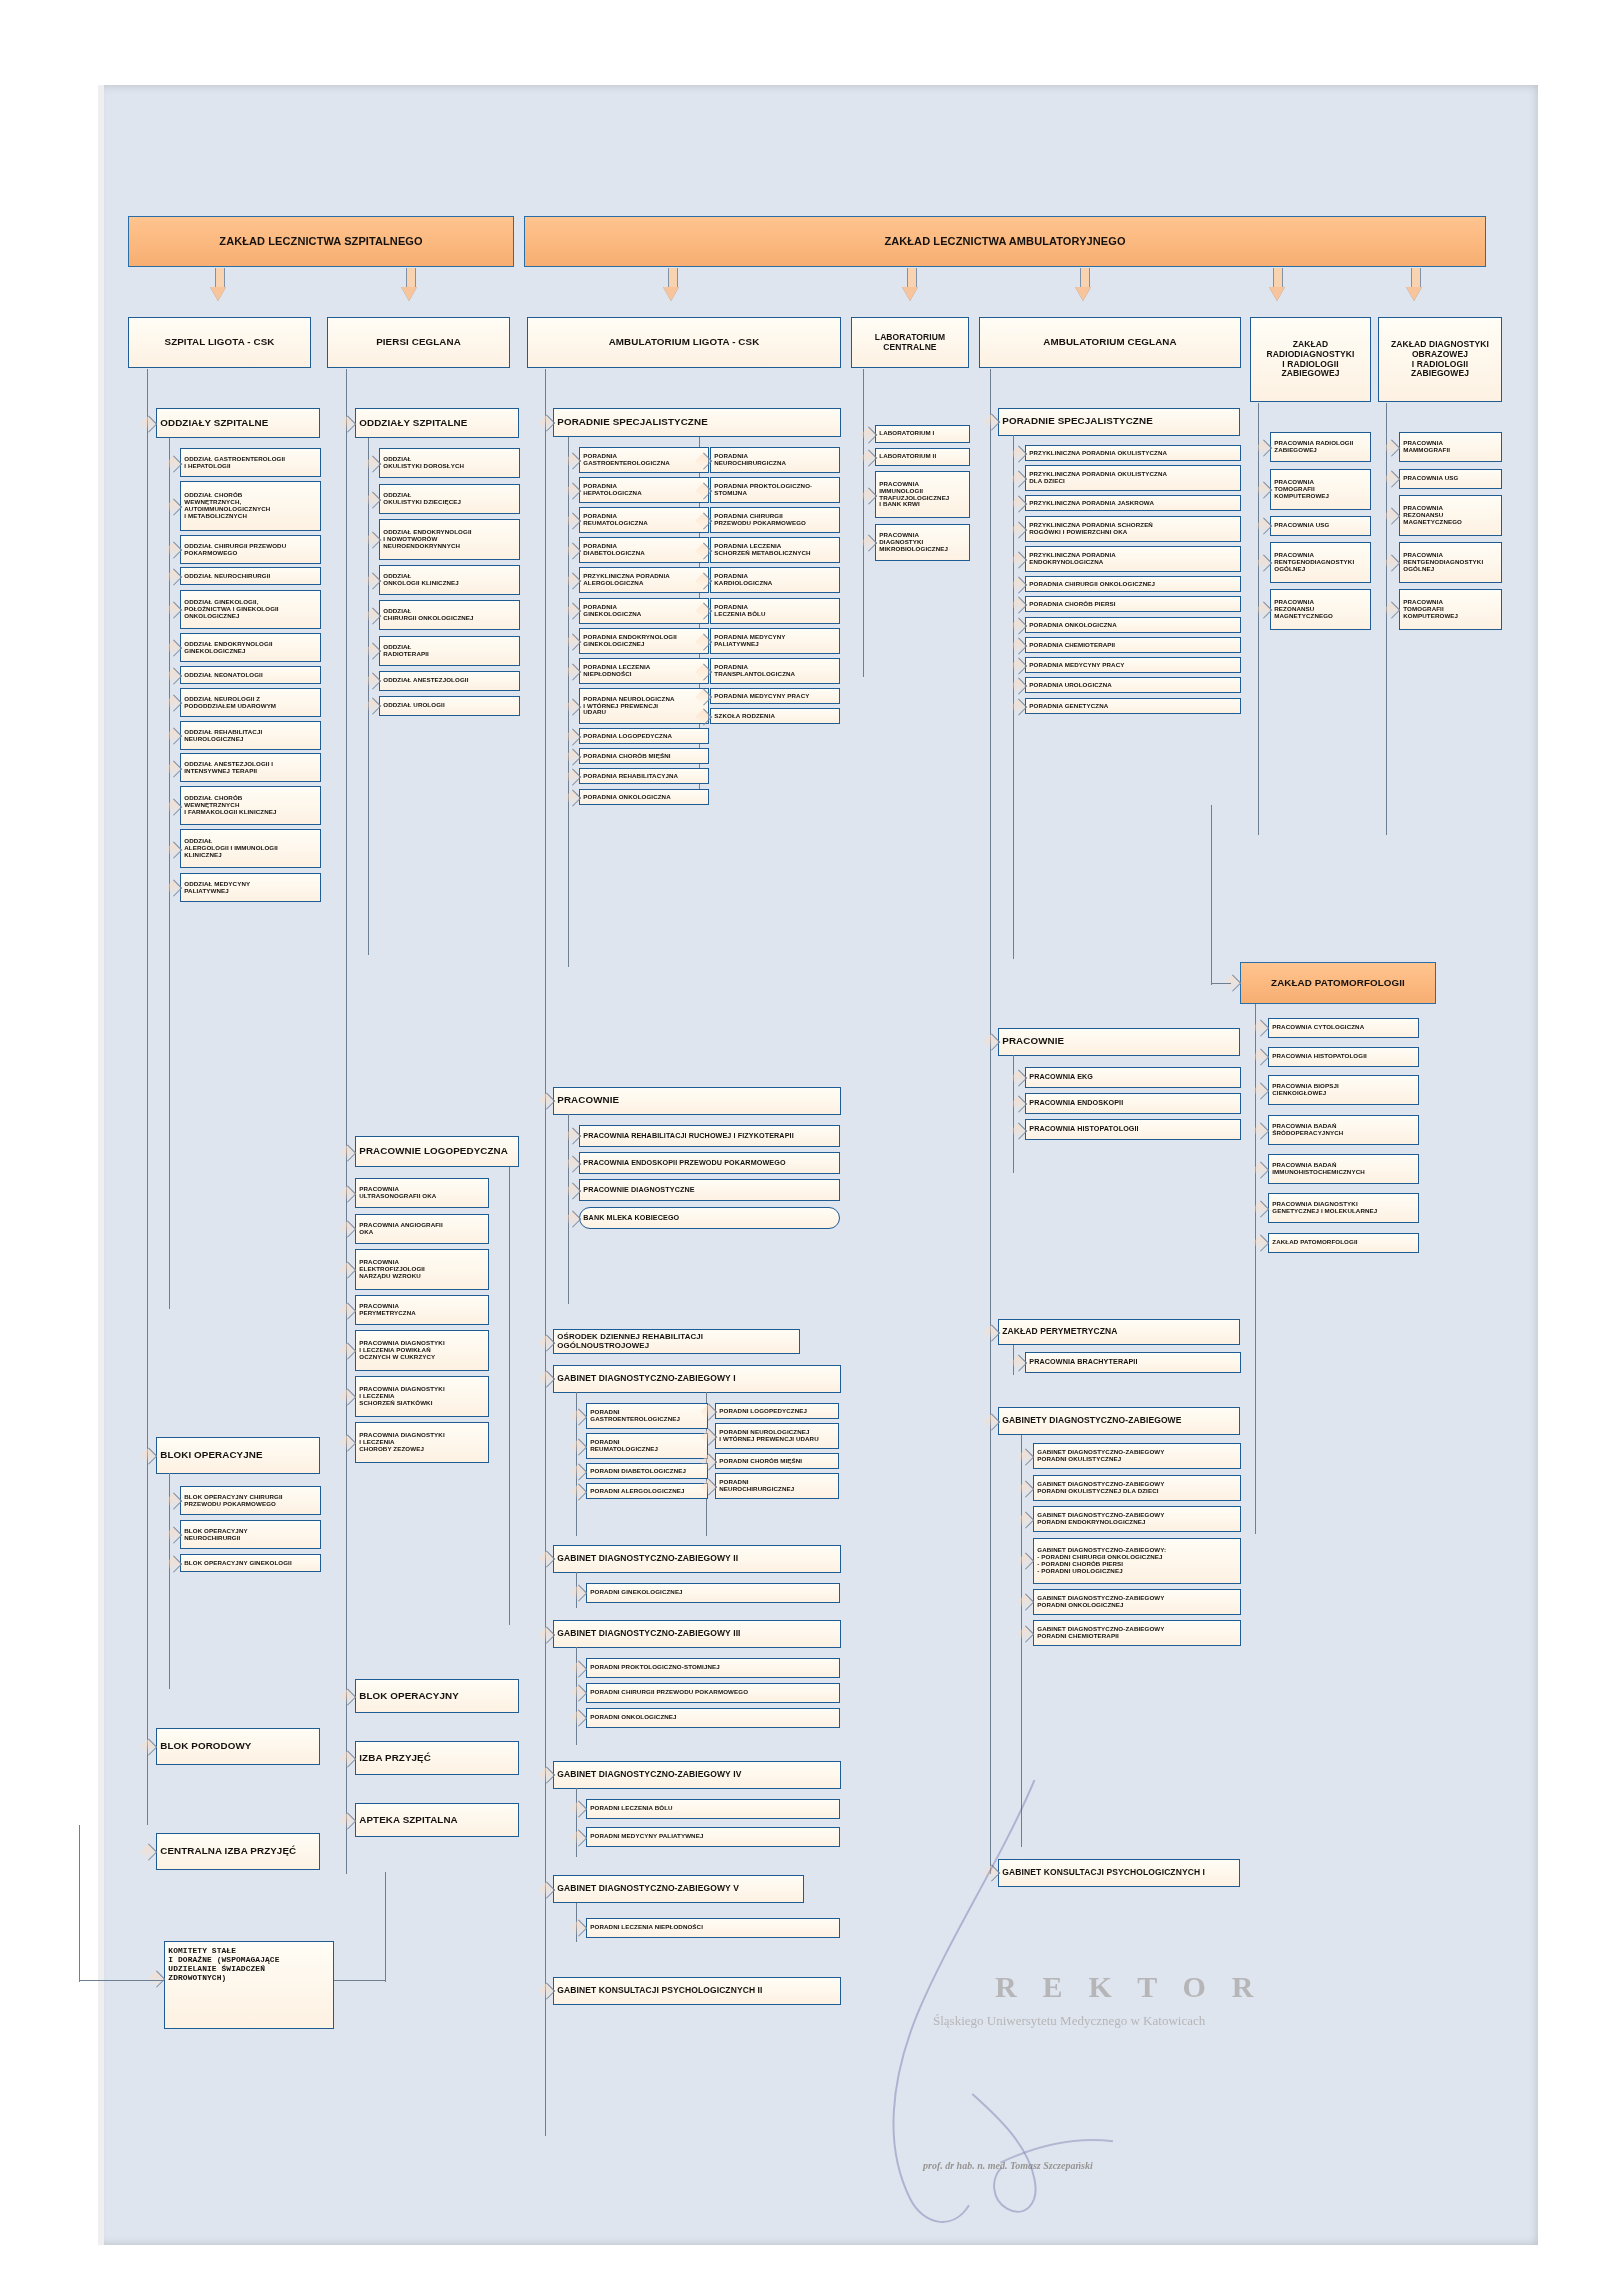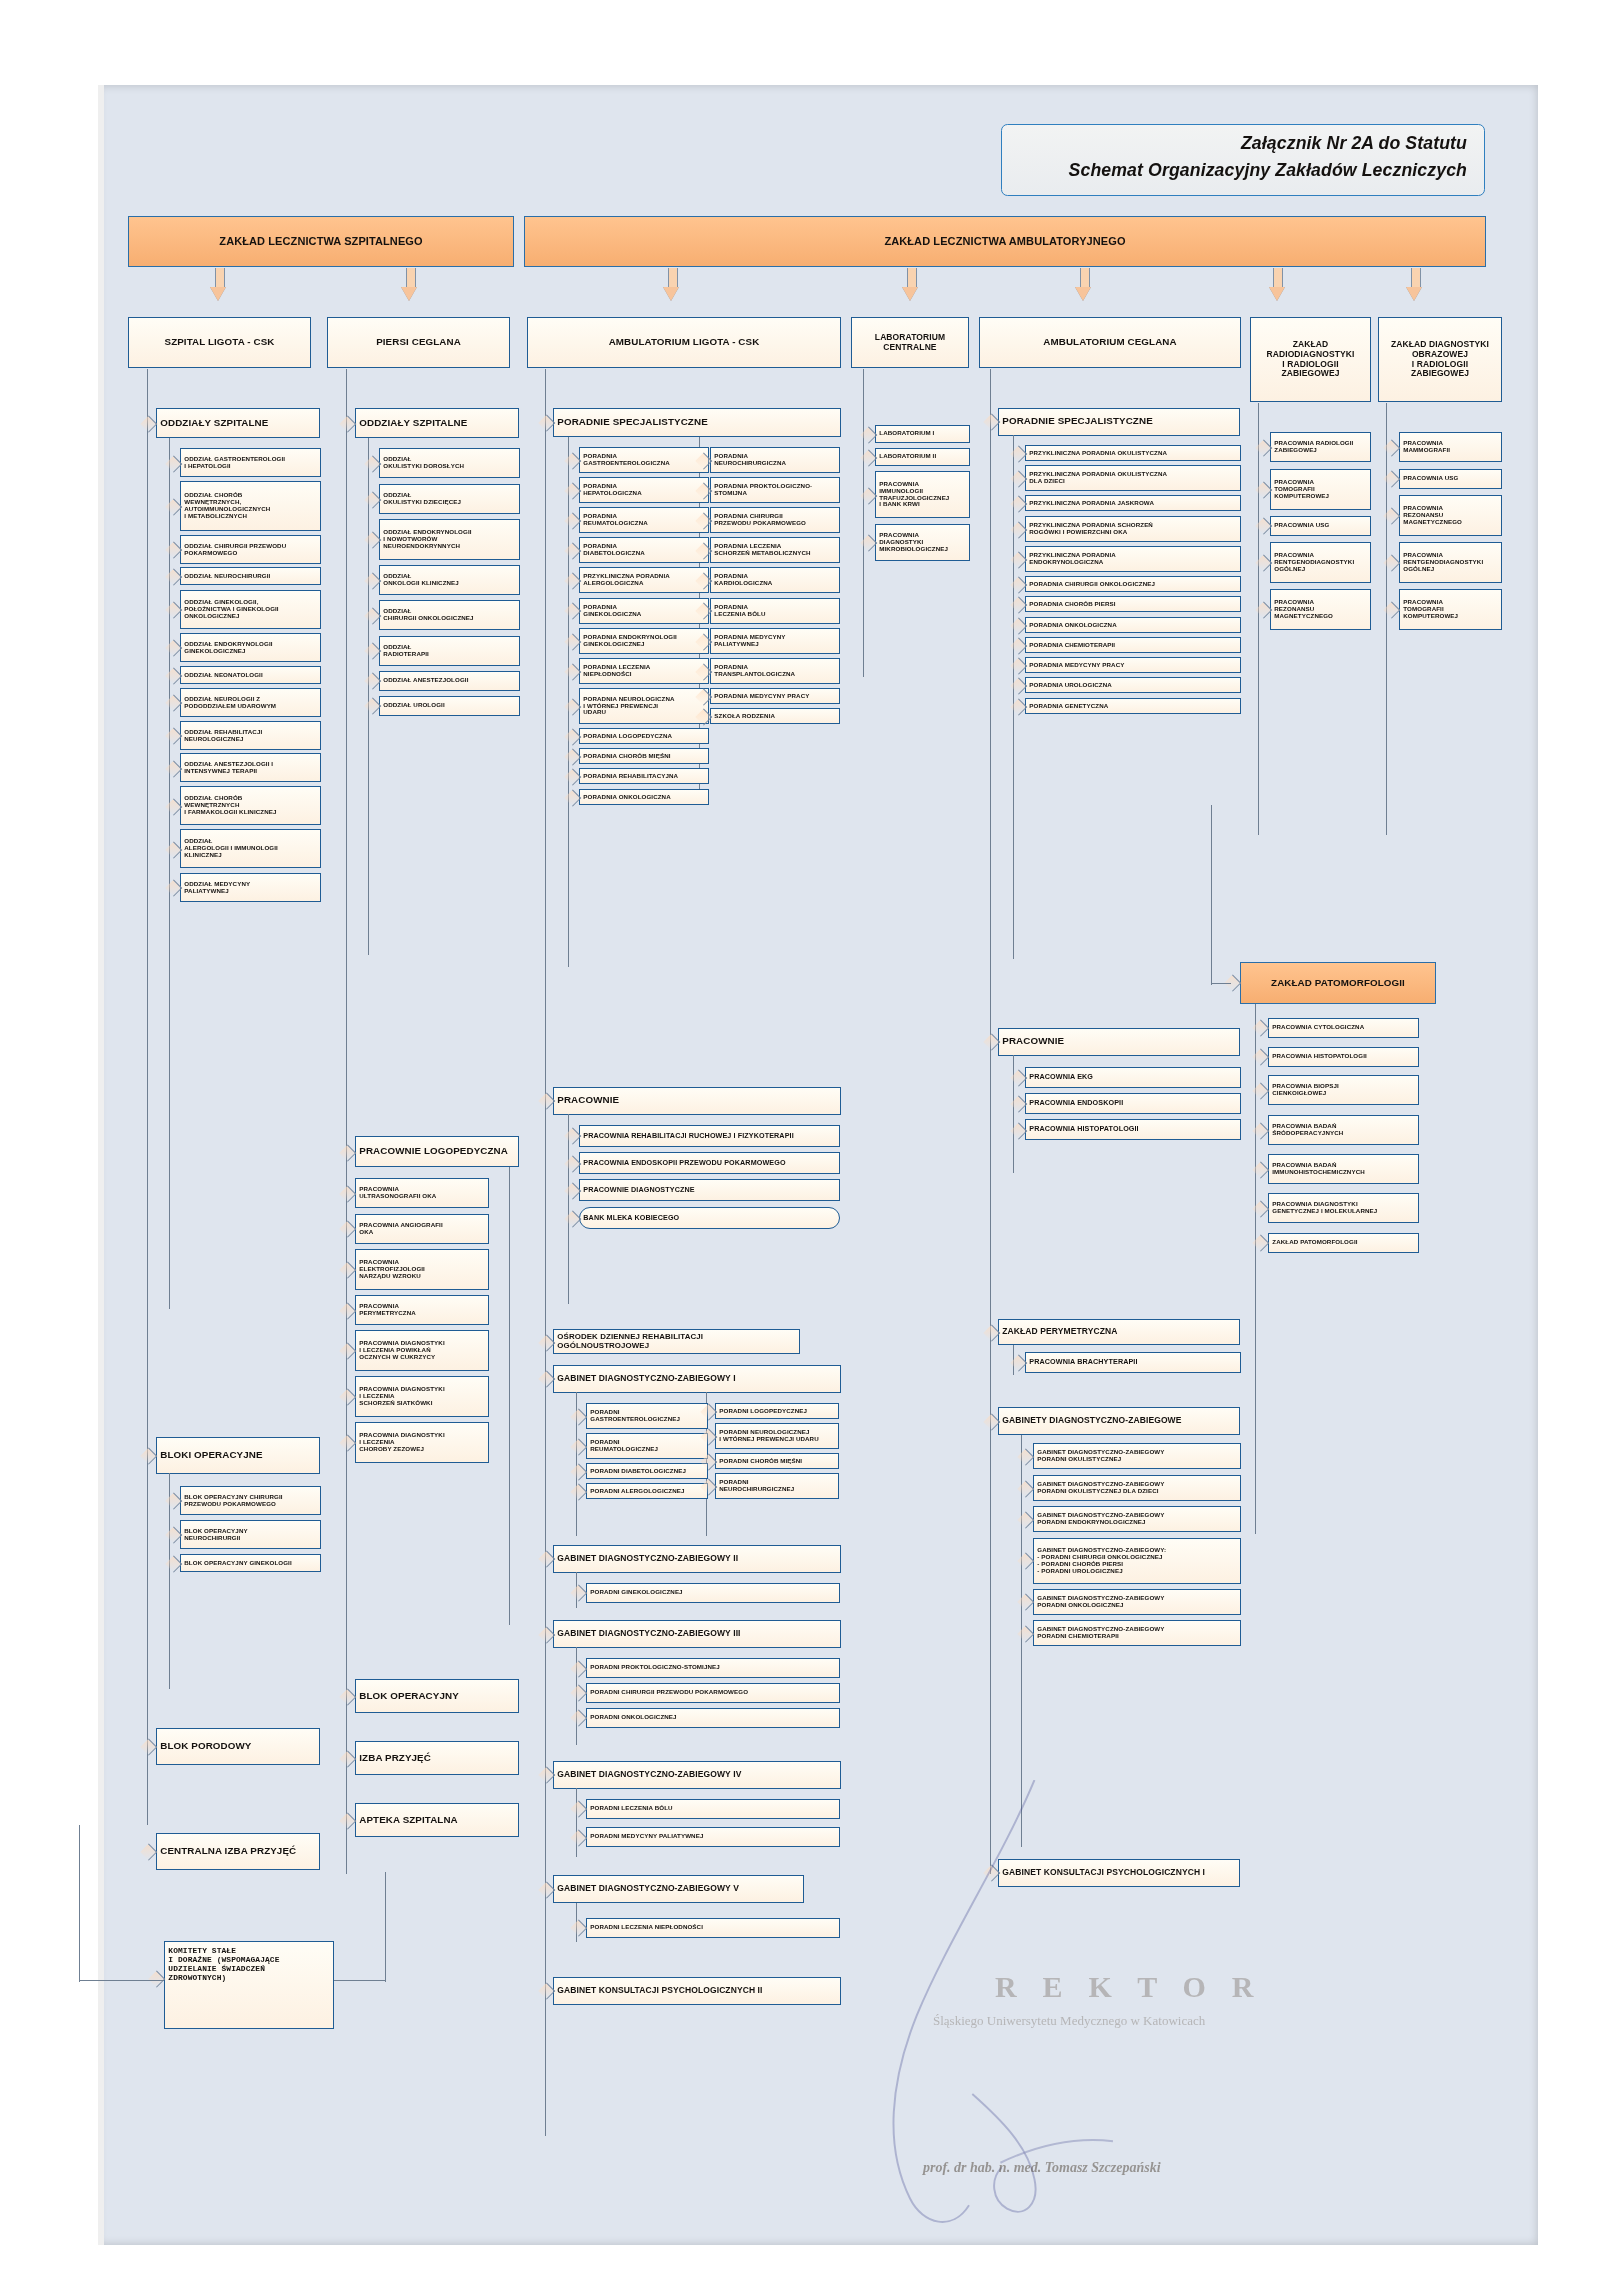--- a/index.html
+++ b/index.html
@@ -81,34 +81,30 @@
   .dstem{position:absolute;width:7.9px;background:#f9d3b0;border-left:0.7px solid #8192a6;border-right:0.7px solid #8192a6;}
 
   
   .wm{
     position:absolute;color:rgba(120,110,100,.40);
     font-family:"Liberation Serif", serif;
     pointer-events:none;user-select:none;
   }
   .wm-big{font-size:30px;letter-spacing:9.2px;font-weight:bold;}
   .wm-sm{font-size:13px;}
-  .wm-name{font-size:14px;font-style:italic;font-weight:bold;color:rgba(90,80,70,.55);}
+  .wm-name{font-size:10px;font-style:italic;font-weight:bold;color:rgba(90,80,70,.55);}
   .sigpath{position:absolute;pointer-events:none;opacity:.55;}
 </style>
 </head>
 <body>
 
 <div class="page">
   <div class="sheet"></div>
   <div class="paper-edge"></div>
 
-  <div class="box header" style="left:1001px;top:124px;width:484px;height:72px;">
-    <div class="l1">Załącznik Nr 2A do Statutu</div>
-    <div class="l2">Schemat Organizacyjny Zakładów Leczniczych</div>
-  </div>
 
   <div class="box orange ctr t15" style="left:128px;top:216px;width:386px;height:51px;">ZAKŁAD LECZNICTWA SZPITALNEGO</div>
 
   <div class="box orange ctr t15" style="left:524px;top:216px;width:962px;height:51px;">ZAKŁAD LECZNICTWA AMBULATORYJNEGO</div>
 
   <div class="dstem" style="left:215px;top:268px;height:19.6px;"></div>
   <div class="darrow" style="left:210px;top:287px;"></div>
   <div class="dstem" style="left:406px;top:268px;height:19.6px;"></div>
   <div class="darrow" style="left:401px;top:287px;"></div>
   <div class="dstem" style="left:668px;top:268px;height:19.6px;"></div>

